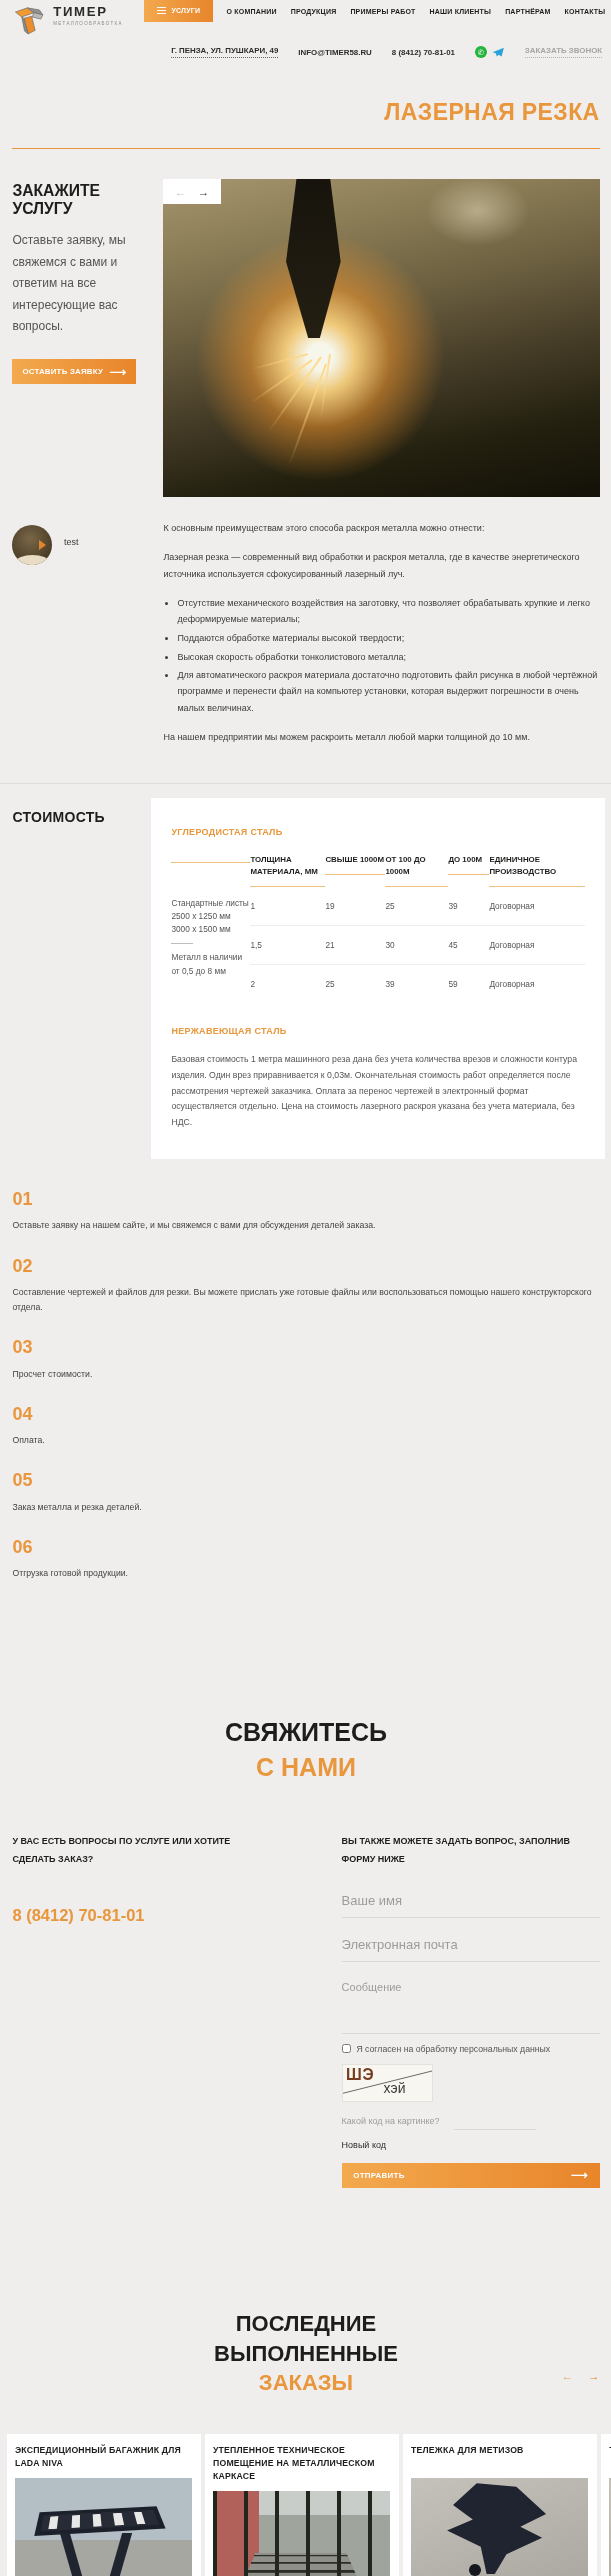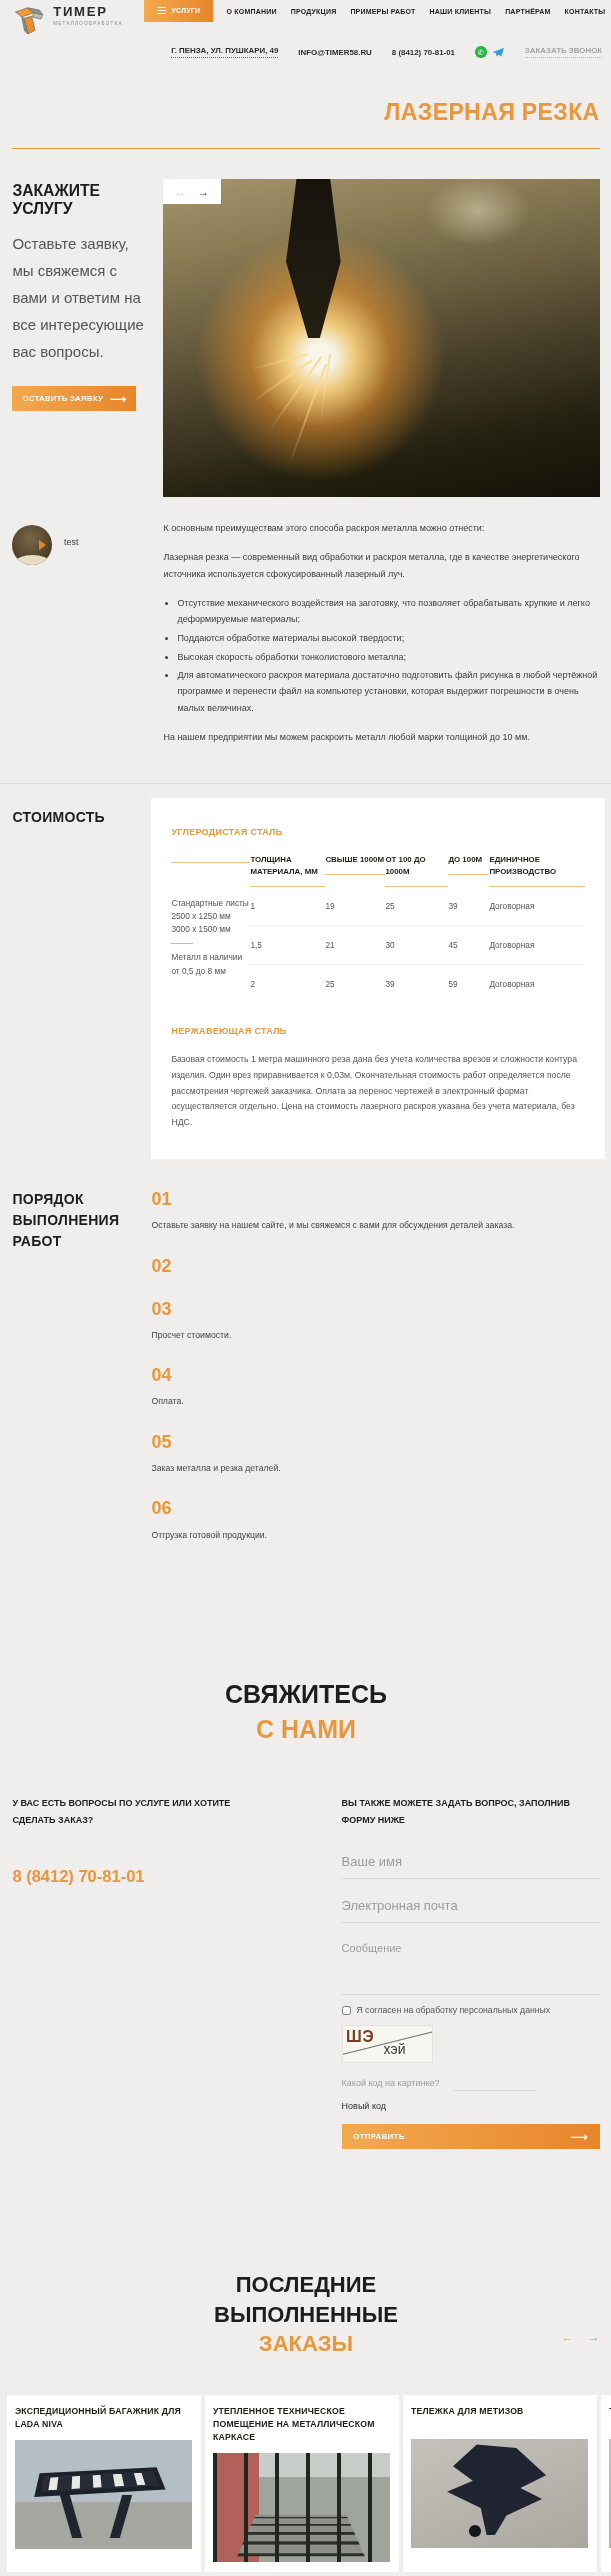--- a/index.html
+++ b/index.html
@@ -30,21 +30,21 @@
 
   
   .page-title{margin:41px 12.4px 0;text-align:right;font-size:23px;font-weight:bold;
       color:#e9963c;letter-spacing:0.4px;}
   .title-rule{margin:22px 12.4px 0;border-top:1.7px solid #e9963c;}
 
   
   .hero{display:flex;margin:30px 12.4px 0;height:318px;}
   .hero-left{width:139px;flex-shrink:0;padding-right:11.6px;}
   .hero-left h2{font-size:15.7px;font-weight:bold;color:#1d1d1b;margin:3.3px 0 11.6px;}
-  .hero-left p{font-size:15px;color:#555;line-height:1.8;margin:0 0 21.5px;}
+  .hero-left p{font-size:12px;color:#555;line-height:1.8;margin:0 0 21.5px;}
   .cta-btn{width:124px;height:25px;background:linear-gradient(90deg,#f3a94e,#e8852b);color:#fff;
       border:none;display:flex;align-items:center;justify-content:space-between;padding:0 10px;
       font-size:7.9px;font-weight:bold;letter-spacing:0.2px;cursor:pointer;}
   .cta-btn .arr{font-size:11.6px;}
   .hero-right{flex:1;position:relative;}
   .slider-nav{position:absolute;top:0;left:0;width:58px;height:25px;background:#fff;z-index:2;
       display:flex;align-items:center;justify-content:center;gap:11.6px;}
   .slider-nav .a-prev{color:#c6c6c4;font-size:11.6px;cursor:pointer;}
   .slider-nav .a-next{color:#3a3a38;font-size:11.6px;cursor:pointer;}
   .hero-photo{position:absolute;inset:0;overflow:hidden;
@@ -309,28 +309,28 @@
         <div class="pc bt">39</div>
         <div class="pc bt">59</div>
         <div class="pc bt">Договорная</div>
       </div>
       <div class="tbl-title" style="margin-top:23px">НЕРЖАВЕЮЩАЯ СТАЛЬ</div>
       <p class="note">Базовая стоимость 1 метра машинного реза дана без учета количества врезов и сложности контура изделия. Один врез приравнивается к 0,03м. Окончательная стоимость работ определяется после рассмотрения чертежей заказчика. Оплата за перенос чертежей в электронный формат осуществляется отдельно. Цена на стоимость лазерного раскроя указана без учета материала, без НДС.</p>
     </div>
   </section>
 
   <section class="workflow">
-    <h2>ПОРЯДОК ВЫПОЛНЕНИЯ РАБОТ</h2>
     <div class="steps">
       <div class="step">
         <div class="num">01</div>
         <div class="txt">Оставьте заявку на нашем сайте, и мы свяжемся с вами для обсуждения деталей заказа.</div>
       </div>
       <div class="step">
         <div class="num">02</div>
+        <div class="txt">Составление чертежей и файлов для резки. Вы можете прислать уже готовые файлы или воспользоваться помощью нашего конструкторского отдела.</div>
       </div>
       <div class="step">
         <div class="num">03</div>
         <div class="txt">Просчет стоимости.</div>
       </div>
       <div class="step">
         <div class="num">04</div>
         <div class="txt">Оплата.</div>
       </div>
       <div class="step">

